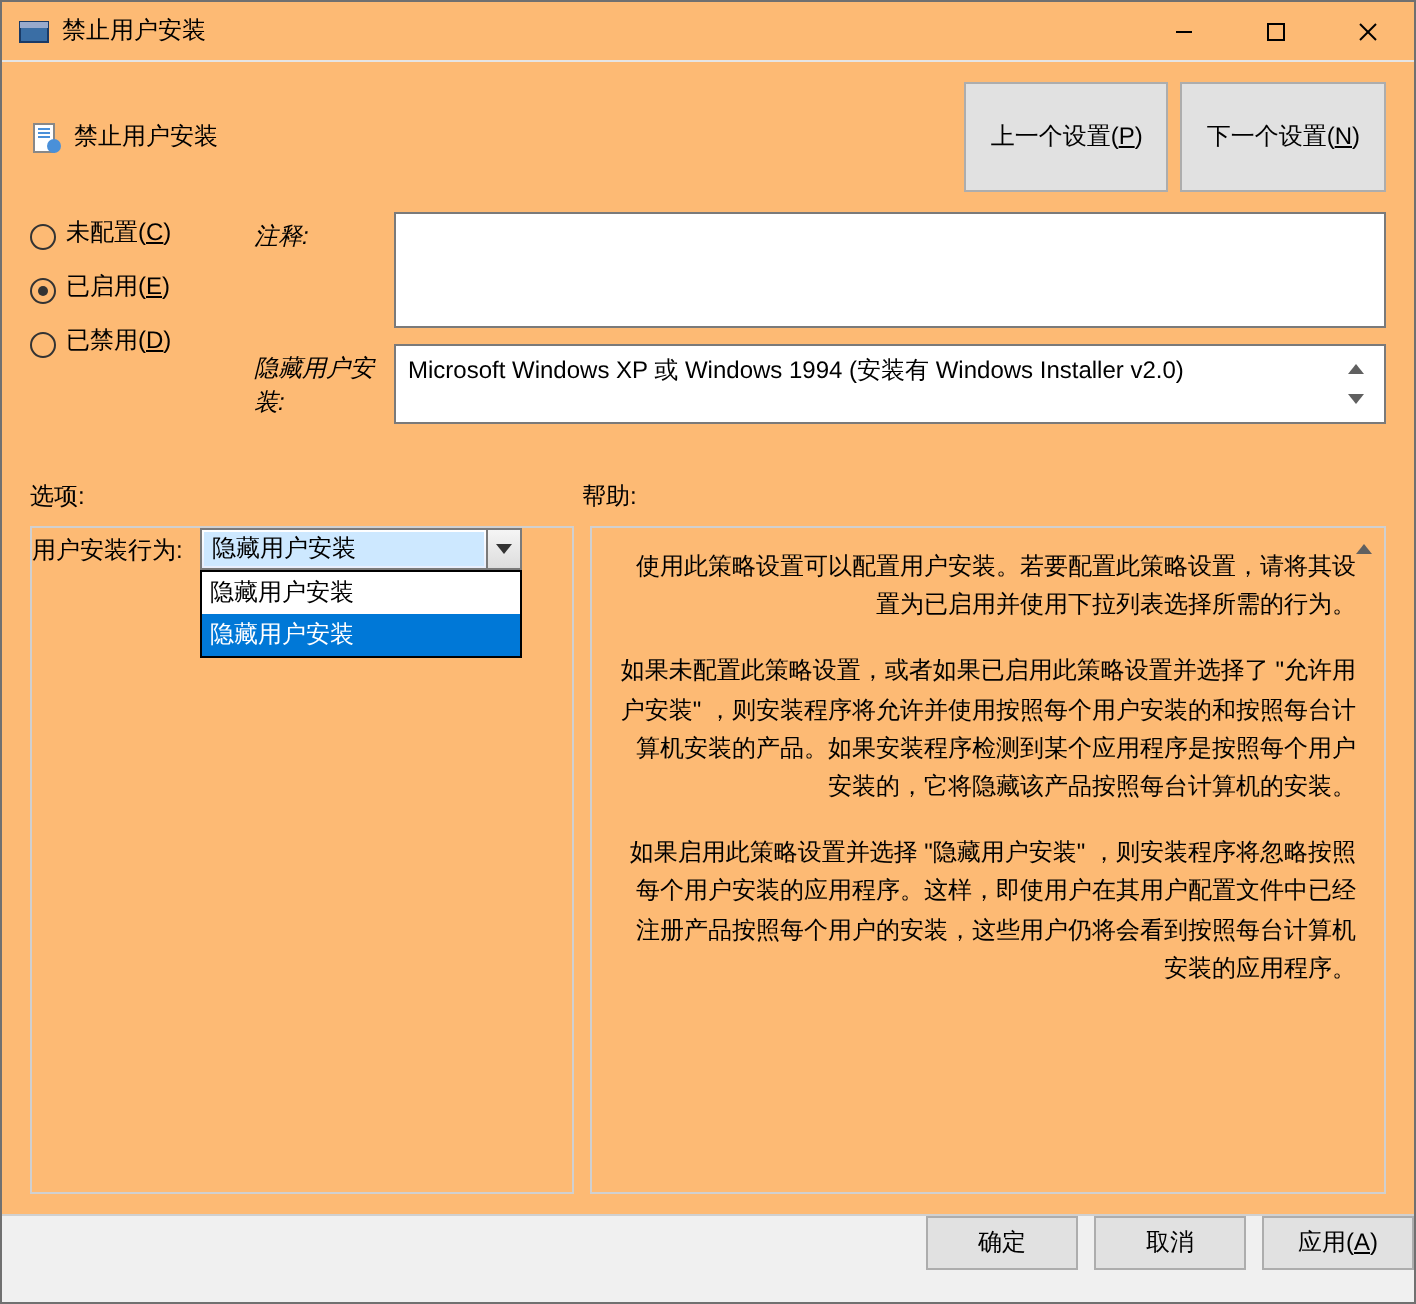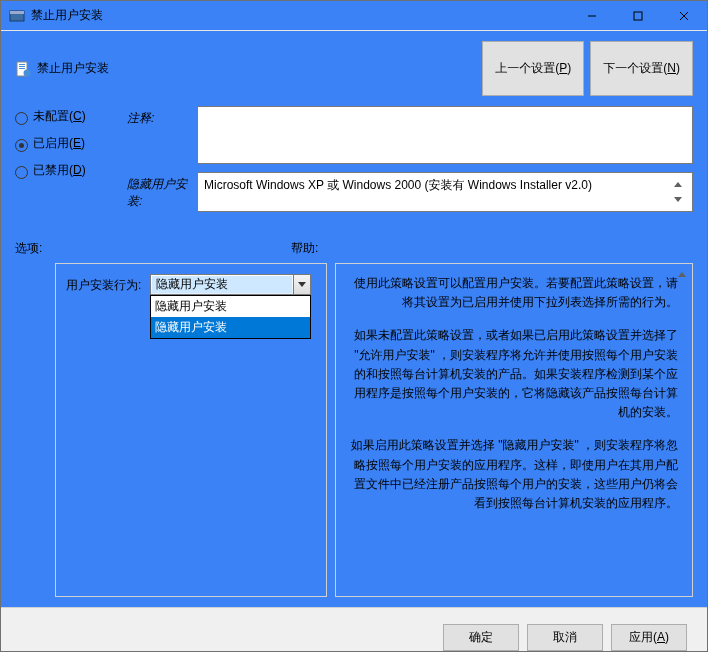--- a/index.html
+++ b/index.html
@@ -1,17 +1,17 @@
 <!DOCTYPE html>
 <html><head>
 <meta charset="utf-8">
 <style>
   * { box-sizing: border-box; font-family: "Microsoft YaHei", "Segoe UI", sans-serif; font-size: 12px; }
   body { margin: 0; background: #fff; }
-  .window { width: 708px; height: 652px; border: 1px solid #707070; background: #3b82f6; display: flex; flex-direction: column; }
+  .window { width: 708px; height: 652px; border: 1px solid #707070; background: #fdba74; display: flex; flex-direction: column; }
   .titlebar { height: 30px; display: flex; align-items: center; padding-left: 8px; border-bottom: 1px solid #e5e5e5; }
   .titlebar-icon { width: 16px; height: 16px; margin-right: 6px; }
   .titlebar-text { flex: 1; }
   .titlebar-buttons { display: flex; height: 100%; }
   .titlebar-btn { width: 46px; display: flex; align-items: center; justify-content: center; }
   .content { flex: 1; padding: 10px 14px 0 14px; display: flex; flex-direction: column; overflow: hidden; }
   .header-row { display: flex; align-items: center; margin-bottom: 10px; }
   .header-icon { width: 16px; height: 16px; margin-right: 6px; }
   .header-title { flex: 1; }
   .nav-buttons { display: flex; gap: 6px; }
@@ -23,33 +23,33 @@
   .radio.checked::after { content: ""; width: 5px; height: 5px; background: #333; border-radius: 50%; }
   .fields-col { flex: 1; }
   .field-row { display: flex; margin-bottom: 8px; }
   .field-label { width: 70px; padding-top: 4px; font-style: italic; }
   .textarea { flex: 1; border: 1px solid #7a7a7a; height: 58px; padding: 2px 4px; background: #fff; resize: none; }
   .platform-box { flex: 1; border: 1px solid #7a7a7a; height: 40px; padding: 4px 6px; background: #fff; display: flex; }
   .platform-text { flex: 1; }
   .section-labels { display: flex; margin-top: 12px; margin-bottom: 6px; }
   .section-labels .left { width: 276px; }
   .main-split { display: flex; flex: 1; gap: 8px; min-height: 0; margin-bottom: 10px; }
-  .left-pane { width: 272px; border: 1px solid #d0d0d0; padding: 10px; margin-left: 40px; }
+  .left-pane { width: 272px; border: 1px solid #d0d0d0; padding: 0; }
   .right-pane { flex: 1; border: 1px solid #d0d0d0; padding: 10px 14px 10px 14px; line-height: 1.6; overflow: auto; position: relative; text-align: right; }
   .combo-row { display: flex; align-items: flex-start; }
   .combo-label { width: 84px; padding-top: 3px; }
   .combo-wrap { position: relative; width: 161px; }
   .combo { border: 1px solid #7a7a7a; height: 21px; display: flex; align-items: center; background: linear-gradient(#fff,#e7eefc); }
   .combo-text { flex: 1; padding: 0 4px; background: #cde8ff; height: 17px; margin: 1px; display: flex; align-items: center; }
   .combo-btn { width: 17px; height: 19px; border-left: 1px solid #7a7a7a; display: flex; align-items: center; justify-content: center; background: linear-gradient(#f5f5f5,#ddd); }
   .dropdown { position: absolute; top: 21px; left: 0; right: 0; border: 1px solid #000; background: #fff; z-index: 10; }
   .dd-item { padding: 2px 4px; }
   .dd-item.selected { background: #0078d7; color: #fff; }
   .help-para { margin-bottom: 14px; white-space: pre-wrap; }
-  .footer { height: 44px; border-top: 1px solid #d0d0d0; background: #f0f0f0; display: flex; align-items: flex-end; justify-content: flex-end; gap: 8px; padding: 0 20px; }
+  .footer { height: 44px; border-top: 1px solid #d0d0d0; background: #f0f0f0; display: flex; align-items: flex-start; justify-content: flex-end; gap: 8px; padding: 0 0; }
   .footer .btn { min-width: 76px; padding: 4px 10px; }
   .scroll-hint { position: absolute; right: 2px; top: 2px; bottom: 2px; width: 17px; }
   .scroll-arrow { width: 17px; height: 17px; display: flex; align-items: center; justify-content: center; color: #606060; }
   u.hk { text-decoration: underline; }
   .caret-up::before { content: ""; border-left: 4px solid transparent; border-right: 4px solid transparent; border-bottom: 5px solid #606060; }
   .caret-down-s::before { content: ""; border-left: 4px solid transparent; border-right: 4px solid transparent; border-top: 5px solid #606060; }
   .caret-down::before { content: ""; border-left: 4px solid transparent; border-right: 4px solid transparent; border-top: 5px solid #333; }
 </style>
 </head>
 <body>
@@ -113,21 +113,21 @@
           </div>
       </div>
       <div class="fields-col">
         <div class="field-row">
           <div class="field-label">注释:</div>
           <textarea class="textarea" style=""></textarea>
         </div>
         <div class="field-row">
           <div class="field-label">隐藏用户安装:</div>
           <div class="platform-box">
-            <span class="platform-text">Microsoft Windows XP 或 Windows 2000 (安装有 Windows Installer v2.0)</span>
+            <span class="platform-text">Microsoft Windows XP 或 Windows 1994 (安装有 Windows Installer v2.0)</span>
             <div style="width:17px;display:flex;flex-direction:column;justify-content:space-between;">
               <span class="scroll-arrow caret-up"></span>
               <span class="scroll-arrow caret-down-s"></span>
             </div>
           </div>
         </div>
       </div>
     </div>
 
     <div class="section-labels">

